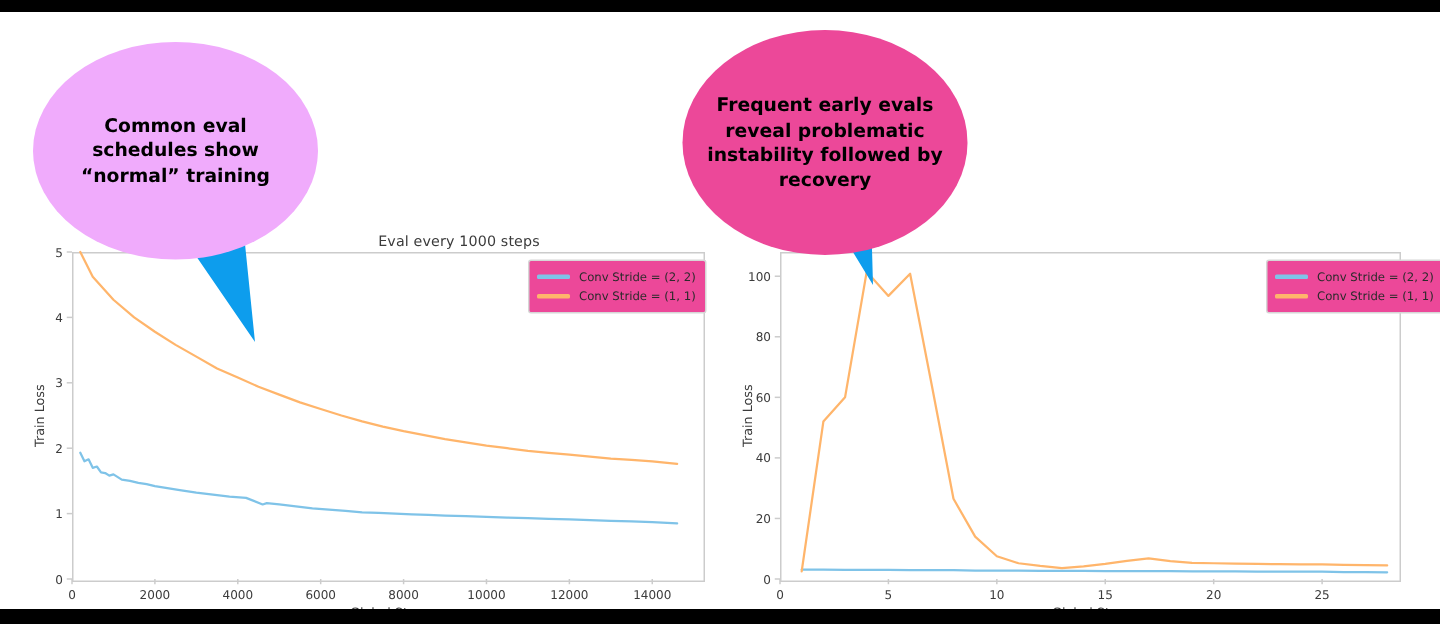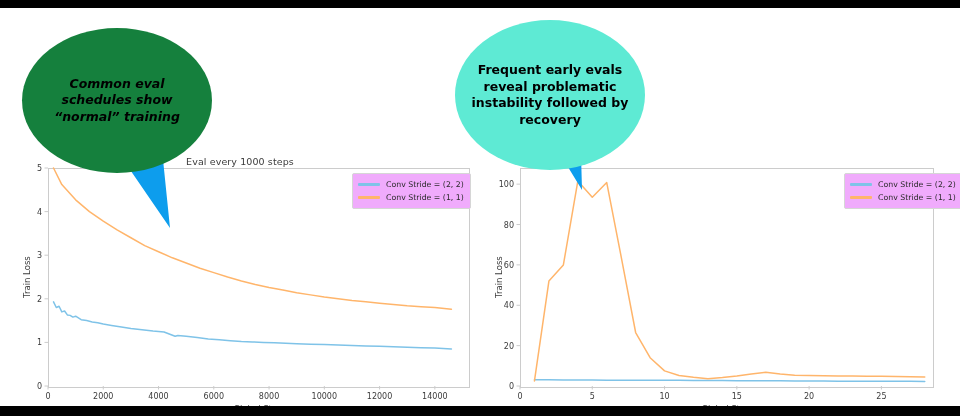--- a/index.html
+++ b/index.html
@@ -6,21 +6,21 @@
   body{
     width:960px;height:416px;background:#000;
     font-family:"DejaVu Sans",sans-serif;
     overflow:hidden;position:relative;
   }
   #stage{
     position:absolute;left:0;top:8px;width:960px;height:398px;
     background:#ffffff;overflow:hidden;
   }
   .panel{position:absolute;top:0;height:398px;width:480px;}
-  #panel-left{left:0;}
+  #panel-left{left:0;padding-left:44px;}
   #panel-right{left:480px;}
 
   .chart-title{
     position:absolute;width:100%;text-align:center;
     font-size:9.5px;color:#3b3b3b;top:148px;letter-spacing:.1px;
   }
   .plot-frame{
     position:absolute;border:1px solid #cccccc;background:#ffffff;
   }
   #frame-left{left:48px;top:160px;width:420px;height:218px;}
@@ -32,21 +32,21 @@
     position:absolute;font-size:8.5px;color:#3b3b3b;text-align:center;
   }
   .ylabel{
     transform-origin:0 0;transform:rotate(-90deg);
     white-space:nowrap;
   }
 
   .tick-text{font-size:8px;fill:#3b3b3b;font-family:"DejaVu Sans",sans-serif;}
 
   .legend-box{
-    position:absolute;background:#f0abfc;border:1px solid #d6d6d6;
+    position:absolute;background:#ec4899;border:1px solid #d6d6d6;
     border-radius:2px;padding:4px 6px 4px 5px;
   }
   .legend-row{display:flex;align-items:center;height:13px;}
   .legend-swatch{display:inline-block;width:22px;height:2.4px;margin-right:6px;border-radius:1px;}
   .legend-label{font-size:7.8px;color:#2b2b2b;white-space:nowrap;}
 
   .bubble{
     position:absolute;border-radius:50%;
     display:flex;align-items:center;justify-content:center;
     text-align:center;color:#000;font-weight:bold;
@@ -155,21 +155,21 @@
     </div>
   </div>
 
   <svg class="tail" style="left:100px;top:120px;" width="110" height="110">
     <polygon points="8,12 60,2 70,100 22,30" fill="#0d9ded"></polygon>
   </svg>
   <svg class="tail" style="left:520px;top:110px;" width="110" height="80">
     <polygon points="10,8 60,0 62,72 34,26" fill="#0d9ded"></polygon>
   </svg>
 
-  <div class="bubble" style="left:22px;top:20px;width:190px;height:145px;background:#15803d;font-size:12.5px;font-style:italic;">
+  <div class="bubble" style="left:22px;top:20px;width:190px;height:145px;background:#f0abfc;font-size:12.5px;">
     <div class="bubble-text">Common eval schedules show “normal” training</div>
   </div>
 
-  <div class="bubble" style="left:455px;top:12px;width:190px;height:150px;background:#5eead4;font-size:12.5px;">
+  <div class="bubble" style="left:455px;top:12px;width:190px;height:150px;background:#ec4899;font-size:12.5px;">
     <div class="bubble-text">Frequent early evals reveal problematic instability followed by recovery</div>
   </div>
 
 </div>
 
 </body></html>

